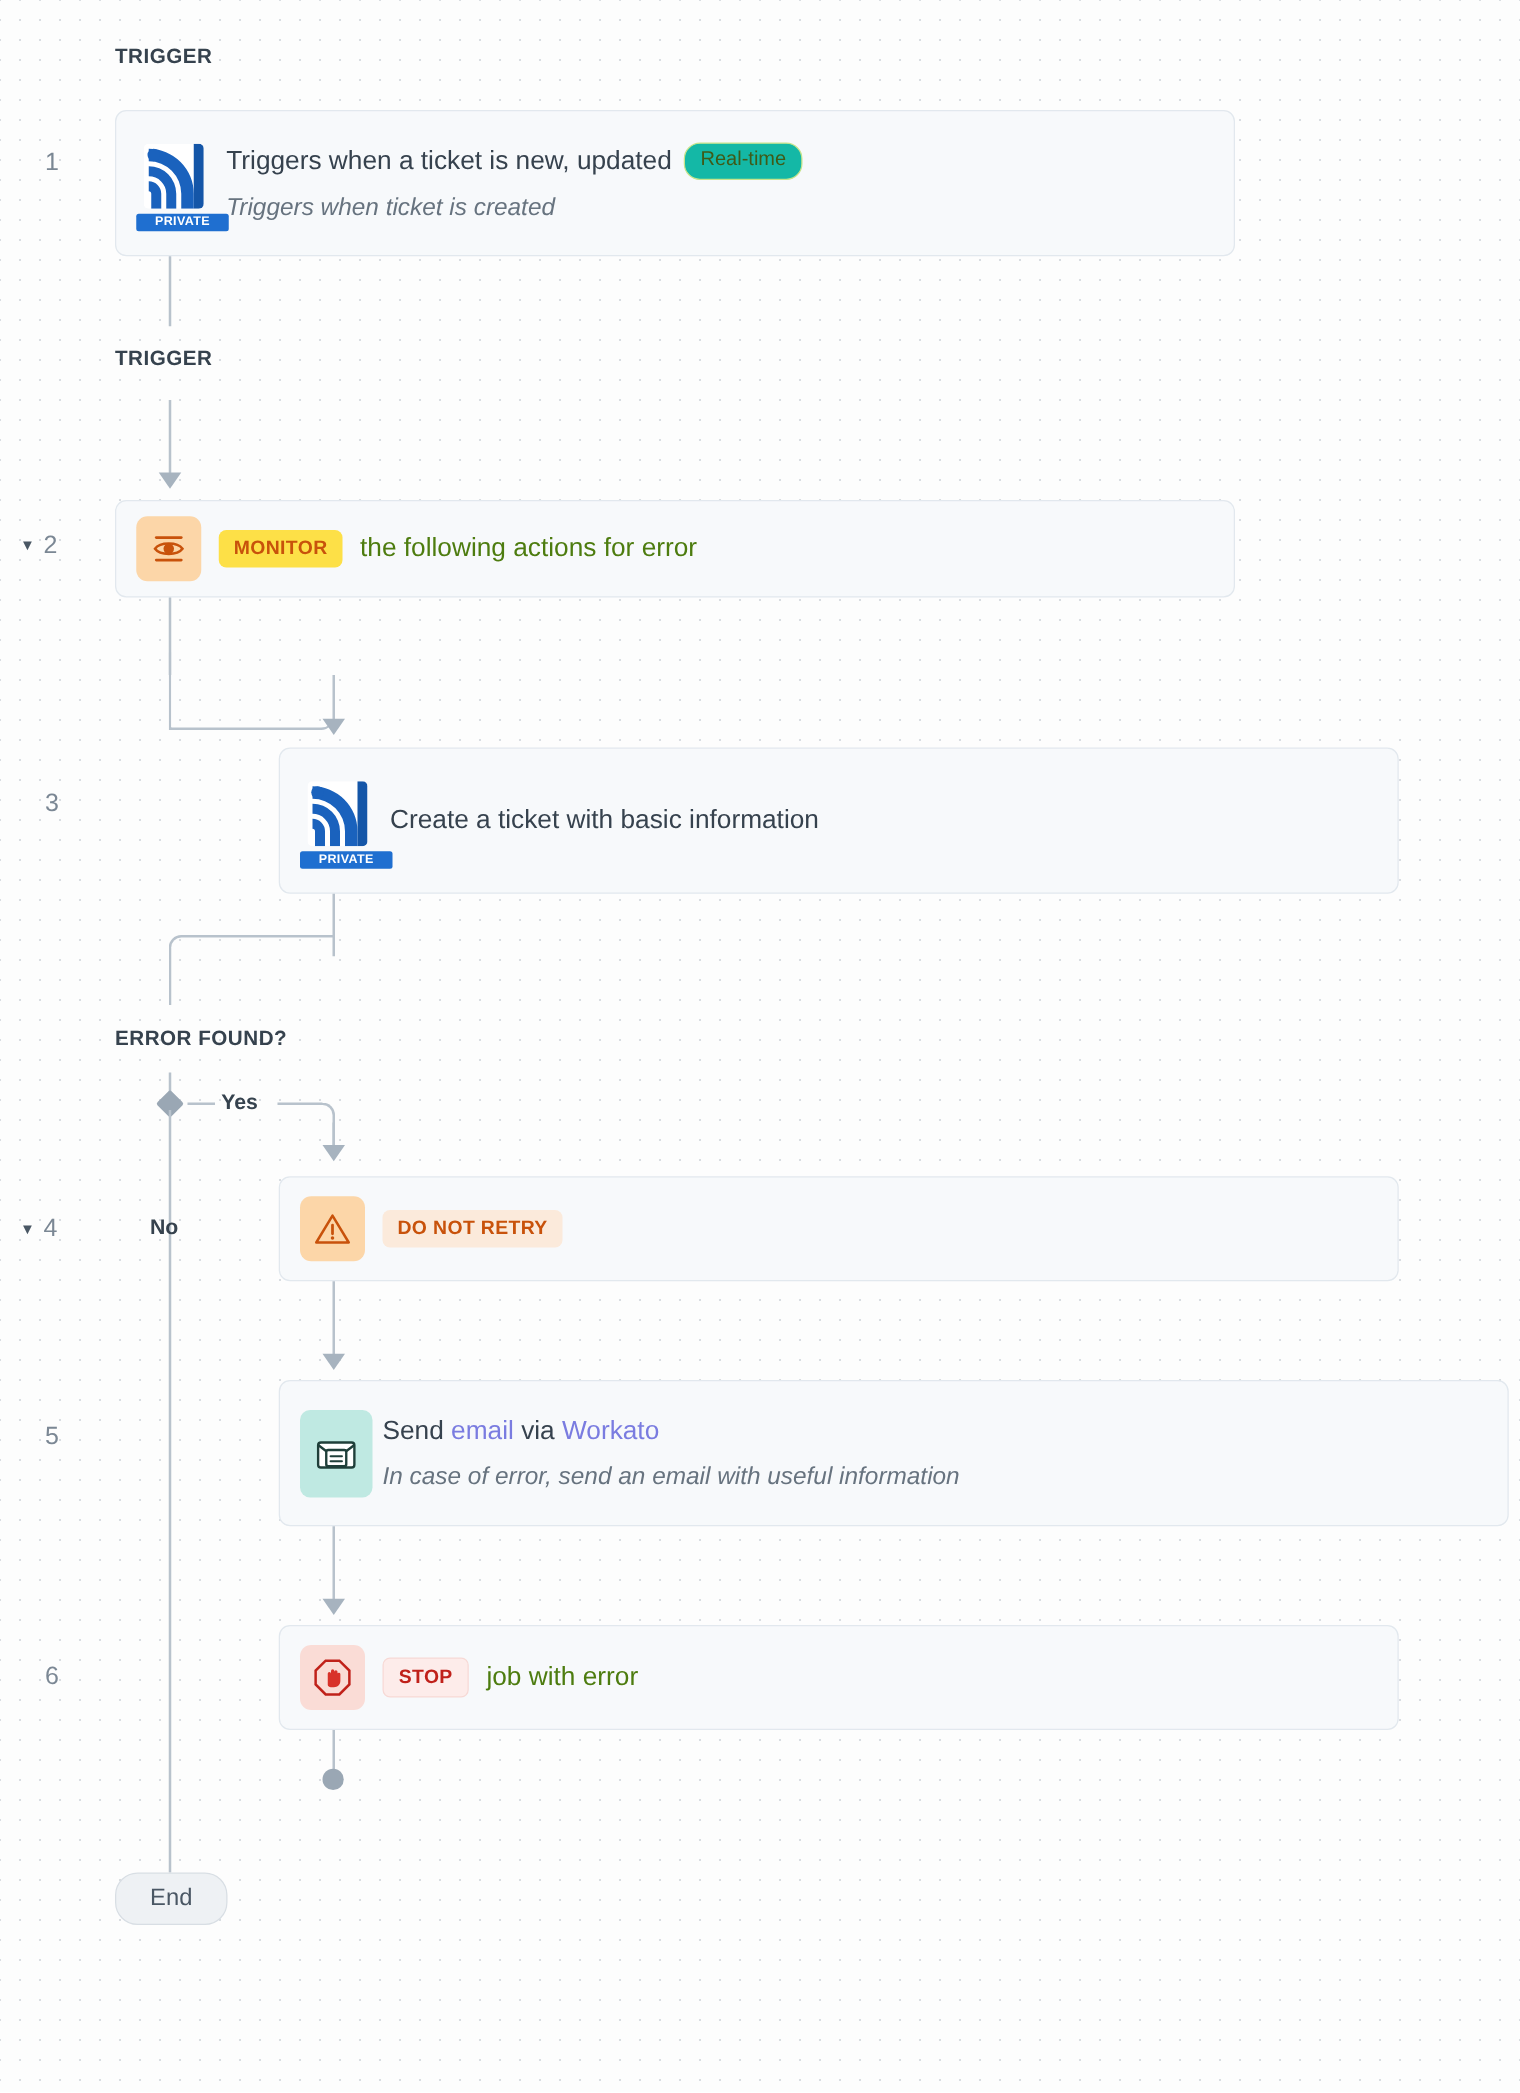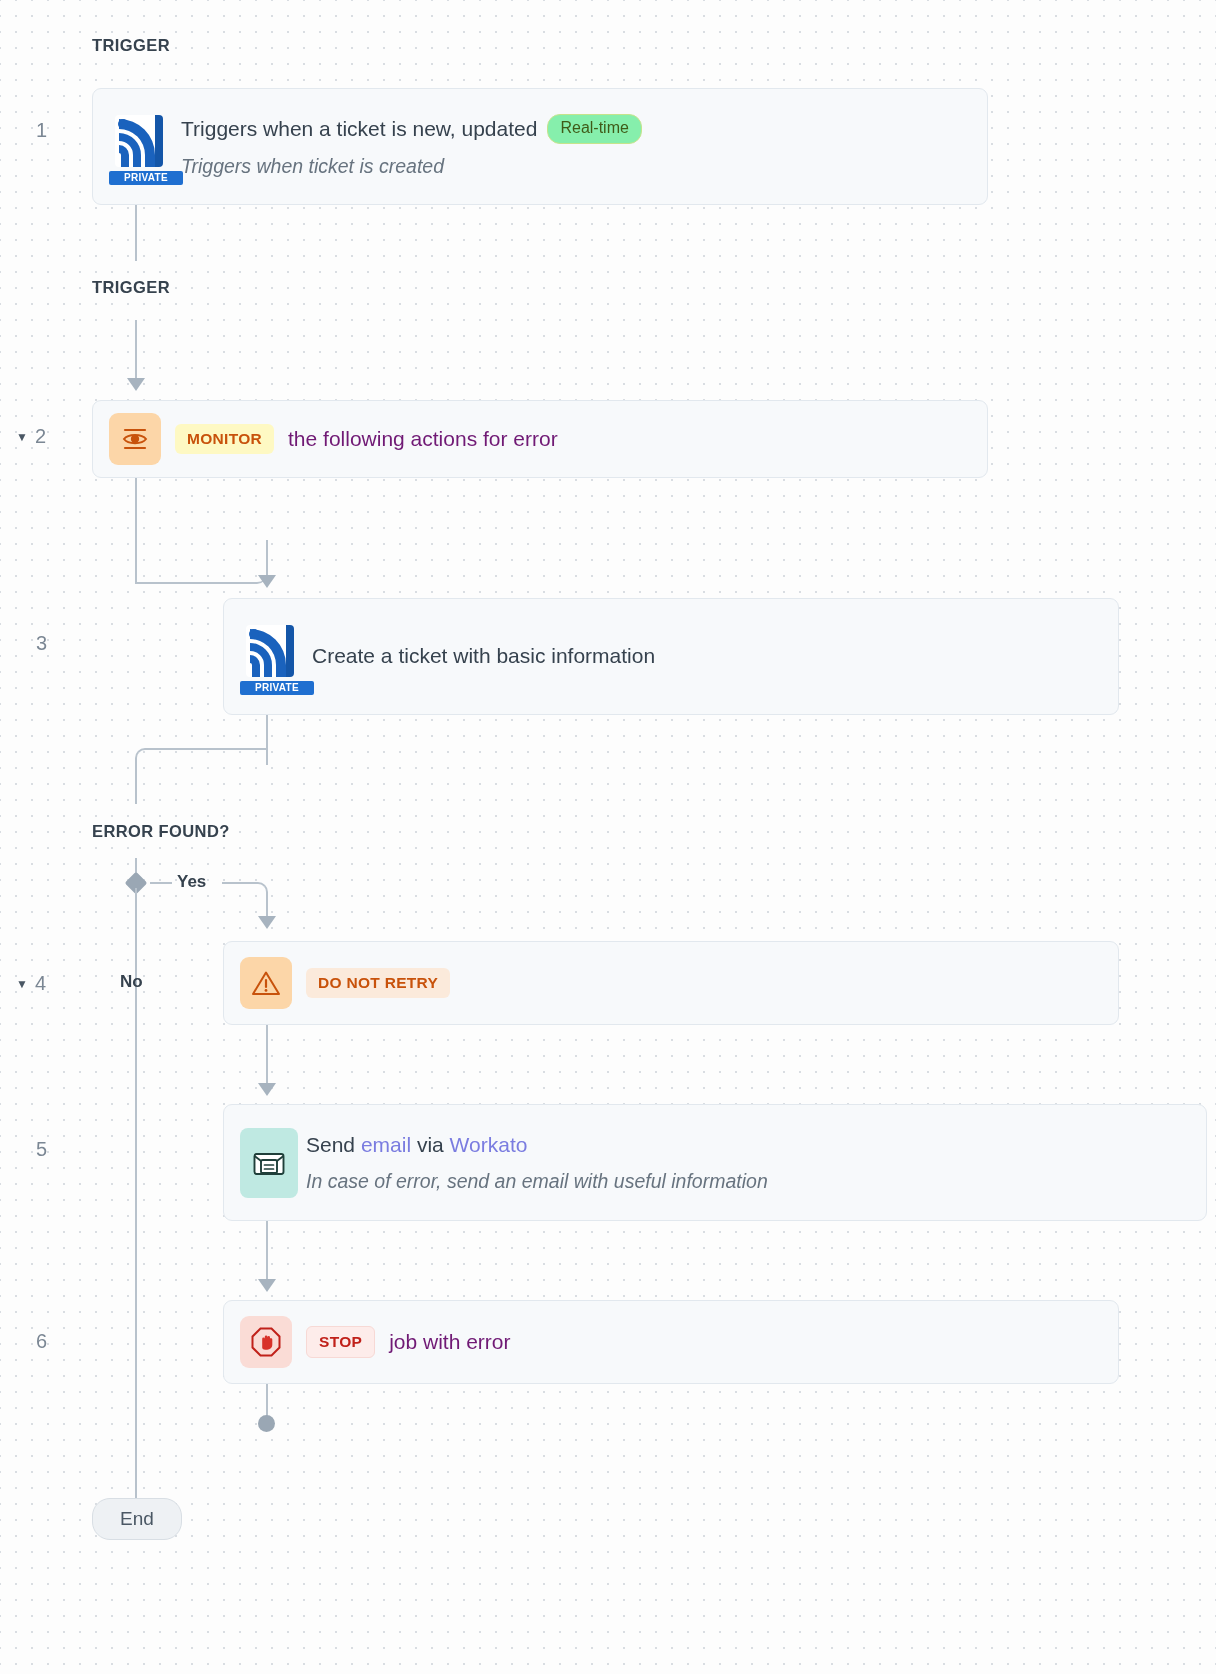--- a/index.html
+++ b/index.html
@@ -98,45 +98,45 @@
     align-items: center;
   }
   .card-inline .badge-wrap {
     margin-left: 14px;
     display: flex;
     align-items: center;
   }
   .card-inline .after-badge {
     margin-left: 14px;
     font-size: 21px;
-    color: #701a75;
+    color: #4d7c0f;
     white-space: nowrap;
   }
 
   
   .pill {
     display: inline-block;
     font-size: 15.5px;
     font-weight: 700;
     letter-spacing: 0.3px;
     border-radius: 6px;
     padding: 7px 12px;
     line-height: 1;
     white-space: nowrap;
   }
-  .pill-monitor { background: #fef9c3; color: #c8520b; }
+  .pill-monitor { background: #fde047; color: #c8520b; }
   .pill-retry   { background: #fbeadb; color: #c8520b; }
   .pill-stop    { background: #fdecea; color: #c0211a; border: 1px solid #f7d9d5; }
 
   .pill-realtime {
     display: inline-block;
     font-size: 16px;
     font-weight: 400;
     color: #3f5a17;
-    background: #86efac;
+    background: #14b8a6;
     border: 1px solid #c6e48b;
     border-radius: 13px;
     padding: 4px 12px 5px;
     line-height: 1.15;
     white-space: nowrap;
   }
 
   
   .tile {
     width: 52px;

